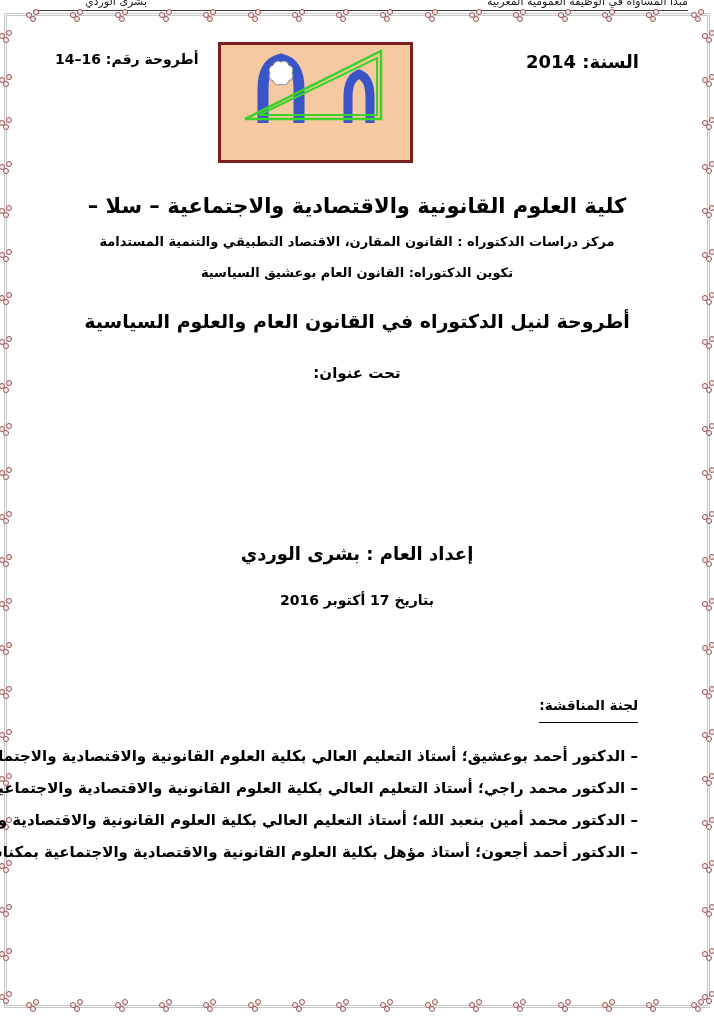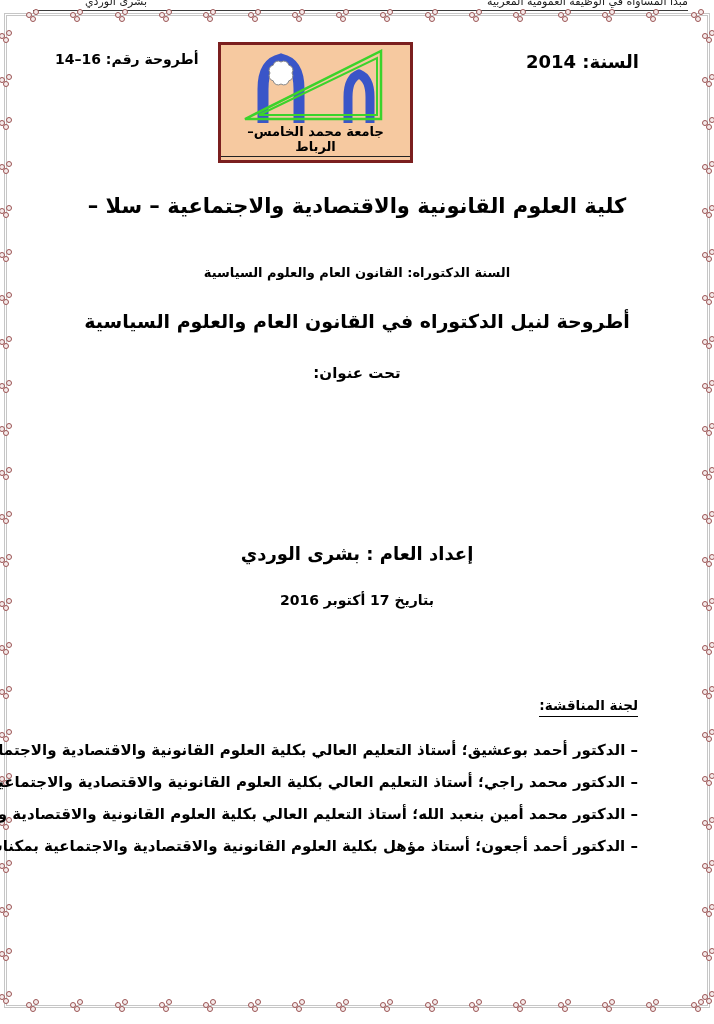--- a/index.html
+++ b/index.html
@@ -48,21 +48,21 @@
     background:var(--peach-fill,#f6c9a0);border:4px solid var(--maroon-border,#7b1f1f);
   }
   .title-inner{
     position:absolute;inset:4px;border:1px solid #a89080;
     display:flex;flex-direction:column;justify-content:space-evenly;
   }
   .title-l{text-align:center;font-size:21px;font-weight:bold;}
   
   .committee{position:absolute;top:697px;right:76px;left:10px;font-weight:bold;}
   .committee-heading{font-size:13.5px;margin-bottom:24px;}
-  .committee-heading span{display:inline-block;border-bottom:1.5px solid #000;padding-bottom:3px;}
+  .committee-heading span{display:inline-block;border-bottom:1.5px solid #000;padding-bottom:9px;}
   .member{font-size:15px;line-height:19px;margin-bottom:13px;white-space:nowrap;}
 </style>
 </head>
 <body>
 
 <div class="page">
 
   <div class="header-rule"></div>
   <div class="running-header running-right" dir="rtl">مبدأ المساواة في الوظيفة العمومية المغربية</div>
   <div class="running-header running-left" dir="rtl">بشرى الوردي</div>
@@ -465,25 +465,25 @@
   <div class="year" dir="rtl">السنة: 2014</div>
 
   <div class="logo-box">
     <svg width="165" height="74" viewBox="0 0 165 74">
       <path d="M30,74 V40 C30,18 39,12 48,10 C57,12 66,18 66,40 V74" fill="none" stroke="#3a55c8" stroke-width="11"></path>
       <path d="M59,24 A5 5 0 0 1 55.8,31.8 A5 5 0 0 1 48,35 A5 5 0 0 1 40.2,31.8 A5 5 0 0 1 37,24 A5 5 0 0 1 40.2,16.2 A5 5 0 0 1 48,13 A5 5 0 0 1 55.8,16.2 A5 5 0 0 1 59,24 Z" fill="#ffffff" stroke="#8a8a8a" stroke-width="1"></path>
       <path d="M115,74 V48 C115,32 121,27 126,25 C131,27 137,32 137,48 V74" fill="none" stroke="#3a55c8" stroke-width="9"></path>
       <path d="M12,70 L148,2 L148,70 Z" fill="none" stroke="#3bd32b" stroke-width="2.5"></path>
       <path d="M26,66 L144,9 L144,66 Z" fill="none" stroke="#3bd32b" stroke-width="2"></path>
     </svg>
-    <div class="uni-name" dir="rtl"><span>جامعة محمد الخامس– الرباط</span></div>
   </div>
 
   <div class="c-line faculty" dir="rtl">كلية العلوم القانونية والاقتصادية والاجتماعية – سلا –</div>
-  <div class="c-line formation" dir="rtl">السنة الدكتوراه: القانون العام والعلوم السياسية</div>
+  <div class="c-line centerln" dir="rtl">مركز دراسات الدكتوراه : القانون المقارن، الاقتصاد التطبيقي والتنمية المستدامة</div>
+  <div class="c-line formation" dir="rtl">تكوين الدكتوراه: القانون العام بوعشيق السياسية</div>
 
   <div class="c-line degree" dir="rtl">أطروحة لنيل الدكتوراه في القانون العام والعلوم السياسية</div>
   <div class="c-line under" dir="rtl">تحت عنوان:</div>
 
 
   <div class="c-line author" dir="rtl">إعداد العام : بشرى الوردي</div>
   <div class="c-line dateln" dir="rtl">بتاريخ 17 أكتوبر 2016</div>
 
   <div class="committee" dir="rtl">
     <div class="committee-heading"><span>لجنة المناقشة:</span></div>

